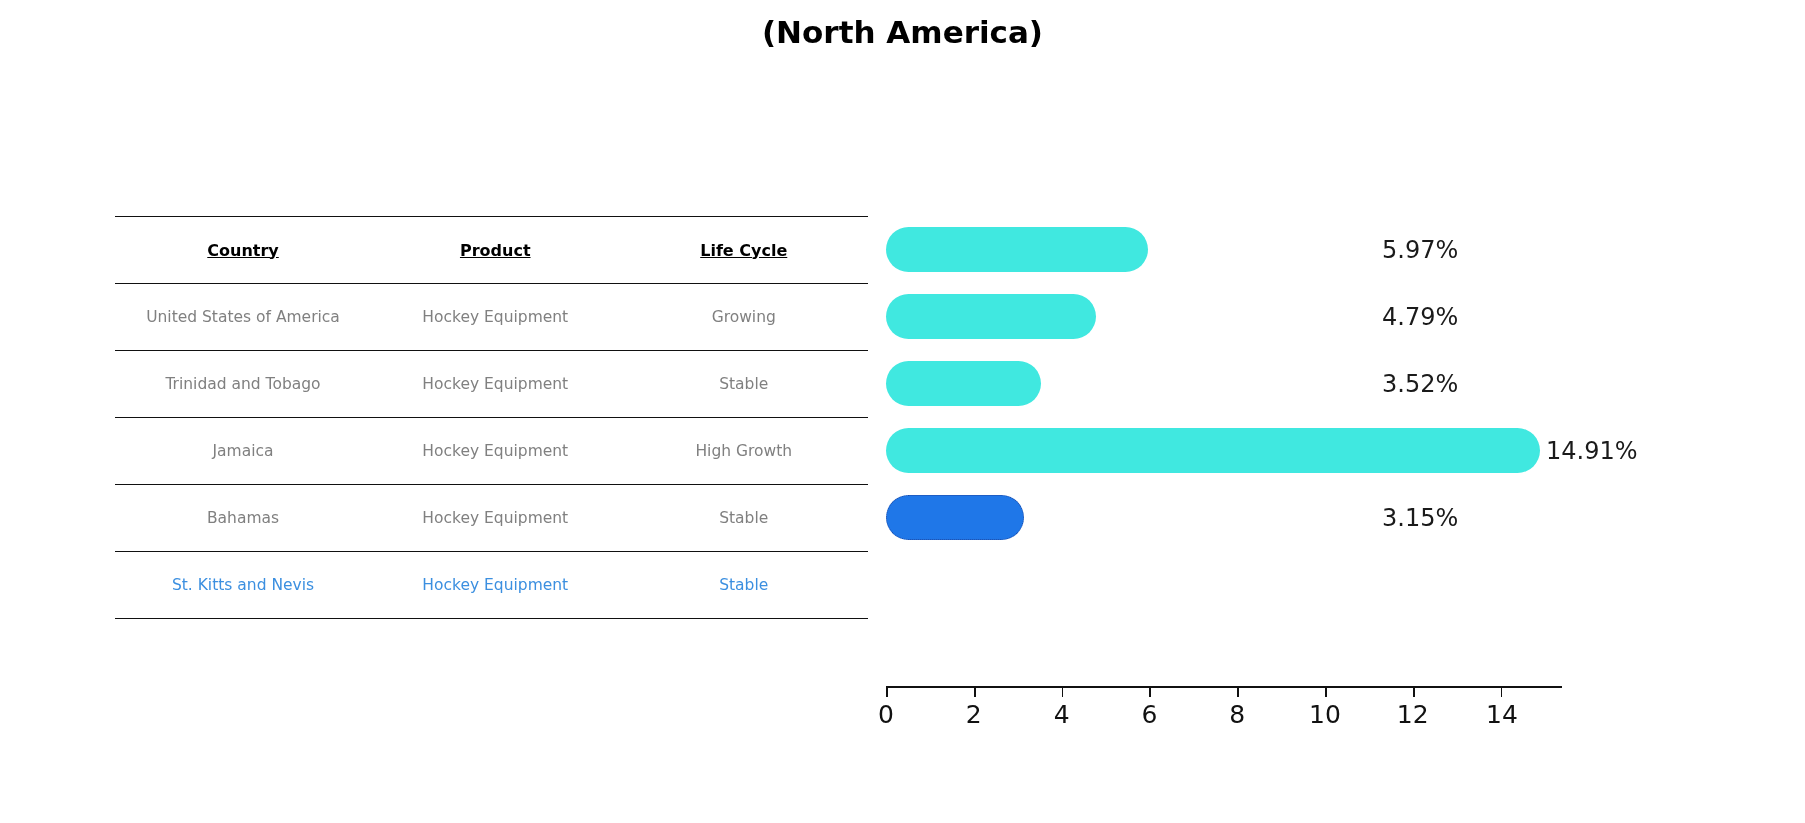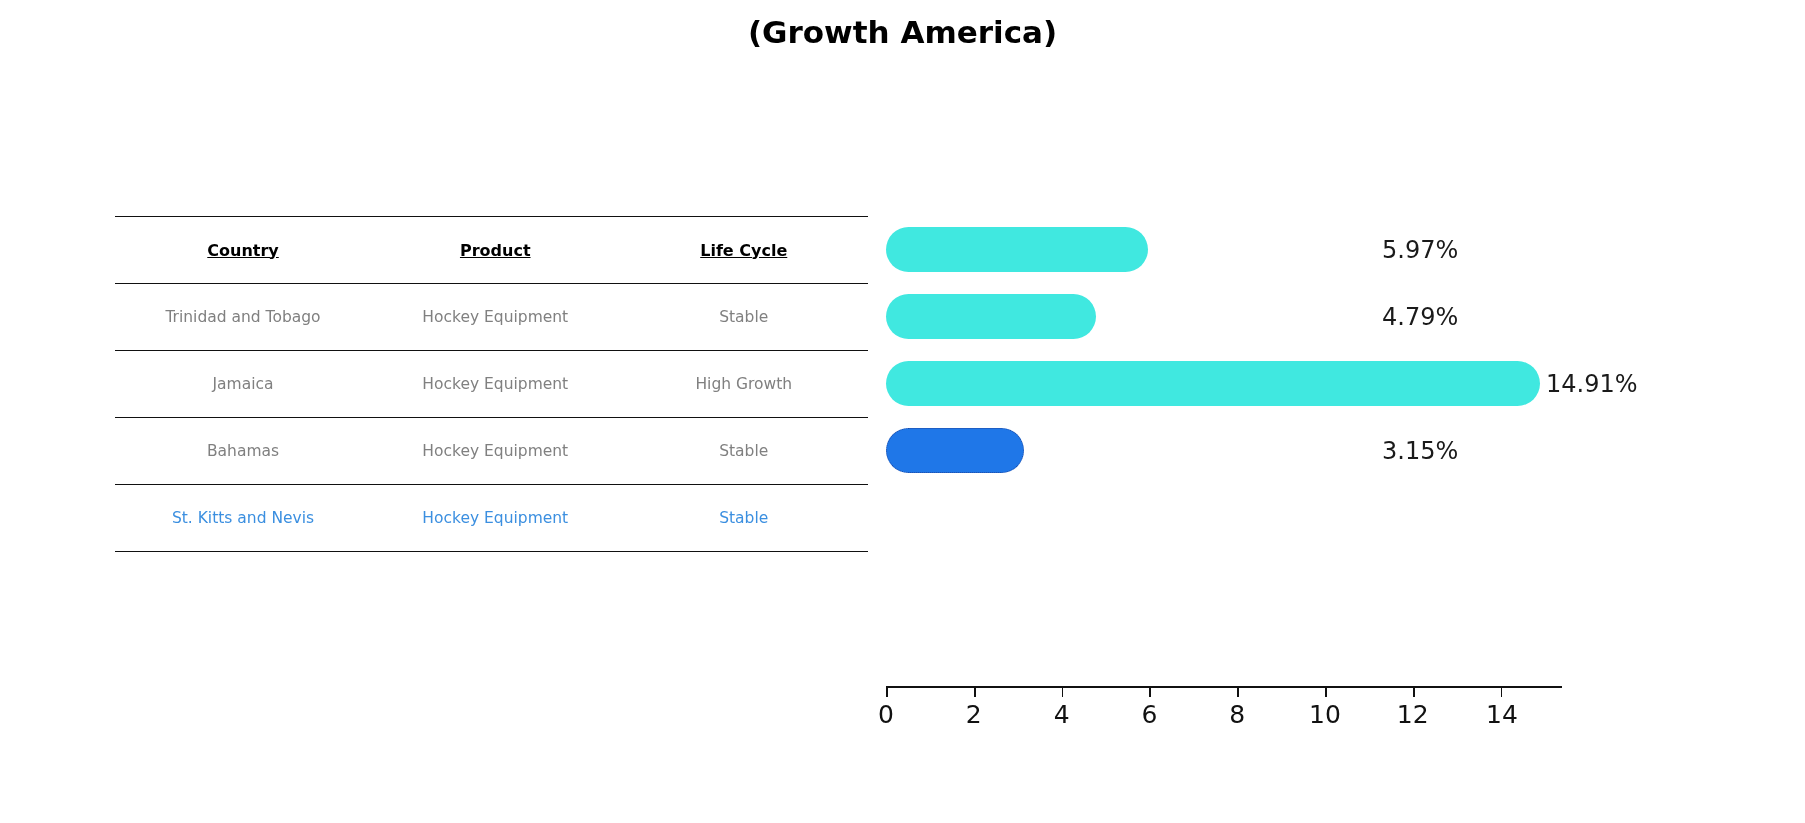--- a/index.html
+++ b/index.html
@@ -151,39 +151,44 @@
     transform: translateX(-50%);
     white-space: nowrap;
   }
 </style>
 </head>
 <body>
 
 <div id="figure">
 
   <div id="title-block">
-    <div id="chart-subtitle">(Growth America)</div>
+    <div id="chart-subtitle">(North America)</div>
   </div>
 
   <div id="table-panel">
     <table class="tbl">
       <colgroup>
         <col class="c-country">
           <col class="c-product">
           <col class="c-life">
       </colgroup>
       <thead>
         <tr>
           <th>Country</th>
           <th>Product</th>
           <th>Life Cycle</th>
         </tr>
       </thead>
       <tbody id="table-body">
           <tr>
+            <td>United States of America</td>
+            <td>Hockey Equipment</td>
+            <td>Growing</td>
+          </tr>
+          <tr>
             <td>Trinidad and Tobago</td>
             <td>Hockey Equipment</td>
             <td>Stable</td>
           </tr>
           <tr>
             <td>Jamaica</td>
             <td>Hockey Equipment</td>
             <td>High Growth</td>
           </tr>
           <tr>
@@ -201,20 +206,24 @@
   </div>
 
   <div id="plot-panel">
       <div class="bar-row">
         <div class="bar" style="width: 262.06px;"></div>
         <div class="bar-value" style="left: 496px;">5.97%</div>
       </div>
       <div class="bar-row">
         <div class="bar" style="width: 210.262px;"></div>
         <div class="bar-value" style="left: 496px;">4.79%</div>
+      </div>
+      <div class="bar-row">
+        <div class="bar" style="width: 154.514px;"></div>
+        <div class="bar-value" style="left: 496px;">3.52%</div>
       </div>
       <div class="bar-row">
         <div class="bar" style="width: 654.491px;"></div>
         <div class="bar-value" style="left: 660px;">14.91%</div>
       </div>
       <div class="bar-row">
         <div class="bar highlight" style="width: 138.273px;"></div>
         <div class="bar-value" style="left: 496px;">3.15%</div>
       </div>
     </div>

